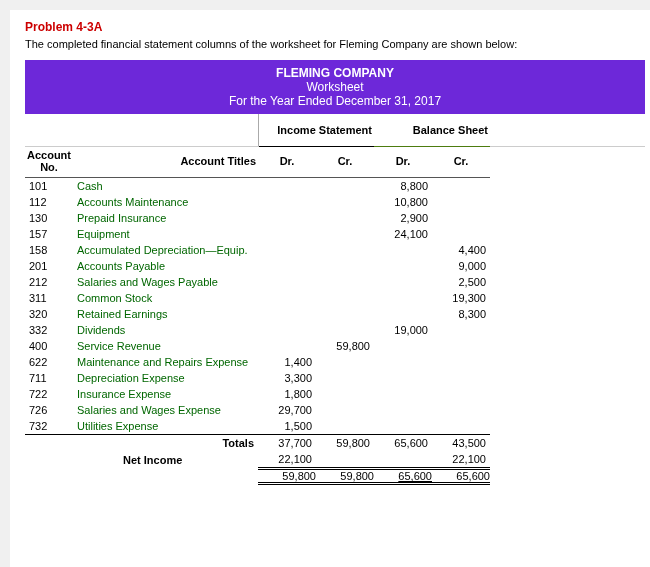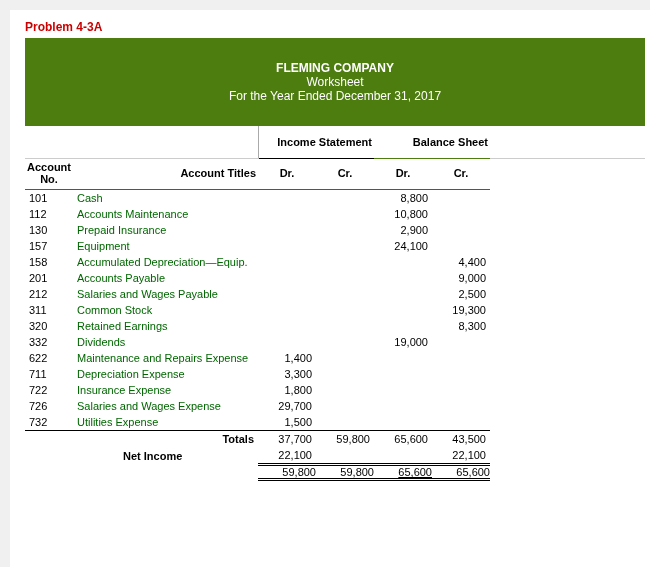--- a/index.html
+++ b/index.html
@@ -20,24 +20,24 @@
       color: #cc0000;
       font-weight: bold;
       font-size: 12px;
       margin-bottom: 4px;
     }
     .problem-desc {
       font-size: 11px;
       margin-bottom: 10px;
     }
     .worksheet-header {
-      background: #4d7c0f;
+      background: #6d28d9;
       color: white;
       text-align: center;
-      padding: 23px 4px;
+      padding: 6px 4px;
       font-size: 12px;
       font-weight: bold;
     }
     .worksheet-header .company-name {
       font-size: 12px;
       font-weight: bold;
     }
     .worksheet-header .subtitle {
       font-weight: normal;
       font-size: 12px;
@@ -107,20 +107,23 @@
     .net-income-row .label-cell {
       padding-left: 50px;
       font-weight: bold;
     }
   </style>
 </head>
 <body>
 
 <div class="page">
   <div class="problem-title">Problem 4-3A</div>
+  <div class="problem-desc">
+    <span>The completed financial statement columns of the worksheet for Fleming Company are shown below:</span>
+  </div>
 
   <table>
     <thead>
       <tr>
         <td colspan="7" class="worksheet-header">
           <div class="company-name">FLEMING COMPANY</div>
           <div class="subtitle">Worksheet</div>
           <div class="subtitle">For the Year Ended December 31, 2017</div>
         </td>
       </tr>
@@ -220,20 +223,28 @@
     </tr>
         <tr class="data-row">
       <td class="acct-no-cell">332</td>
       <td class="acct-title-cell">Dividends</td>
       <td class="num-cell"></td>
       <td class="num-cell"></td>
       <td class="num-cell">19,000</td>
       <td class="num-cell"></td>
     </tr>
         <tr class="data-row">
+      <td class="acct-no-cell">400</td>
+      <td class="acct-title-cell">Service Revenue</td>
+      <td class="num-cell"></td>
+      <td class="num-cell">59,800</td>
+      <td class="num-cell"></td>
+      <td class="num-cell"></td>
+    </tr>
+        <tr class="data-row">
       <td class="acct-no-cell">622</td>
       <td class="acct-title-cell">Maintenance and Repairs Expense</td>
       <td class="num-cell">1,400</td>
       <td class="num-cell"></td>
       <td class="num-cell"></td>
       <td class="num-cell"></td>
     </tr>
         <tr class="data-row">
       <td class="acct-no-cell">711</td>
       <td class="acct-title-cell">Depreciation Expense</td>

